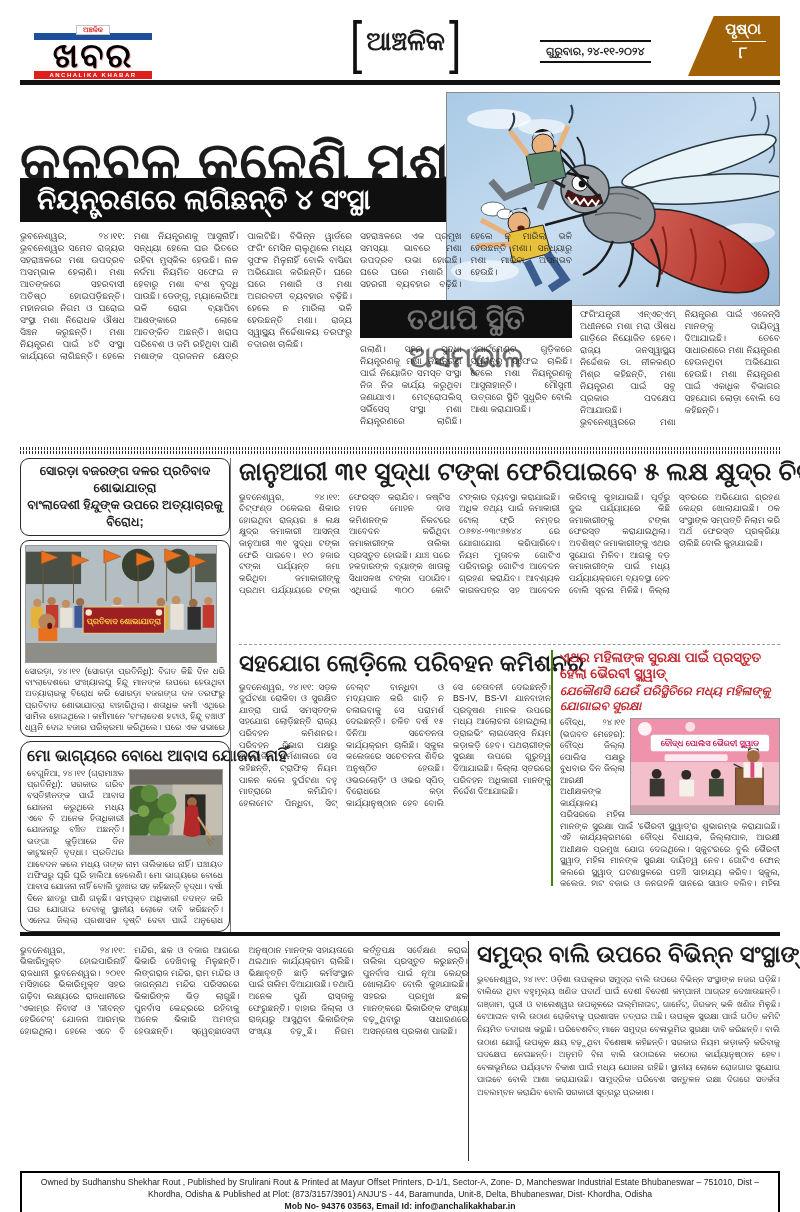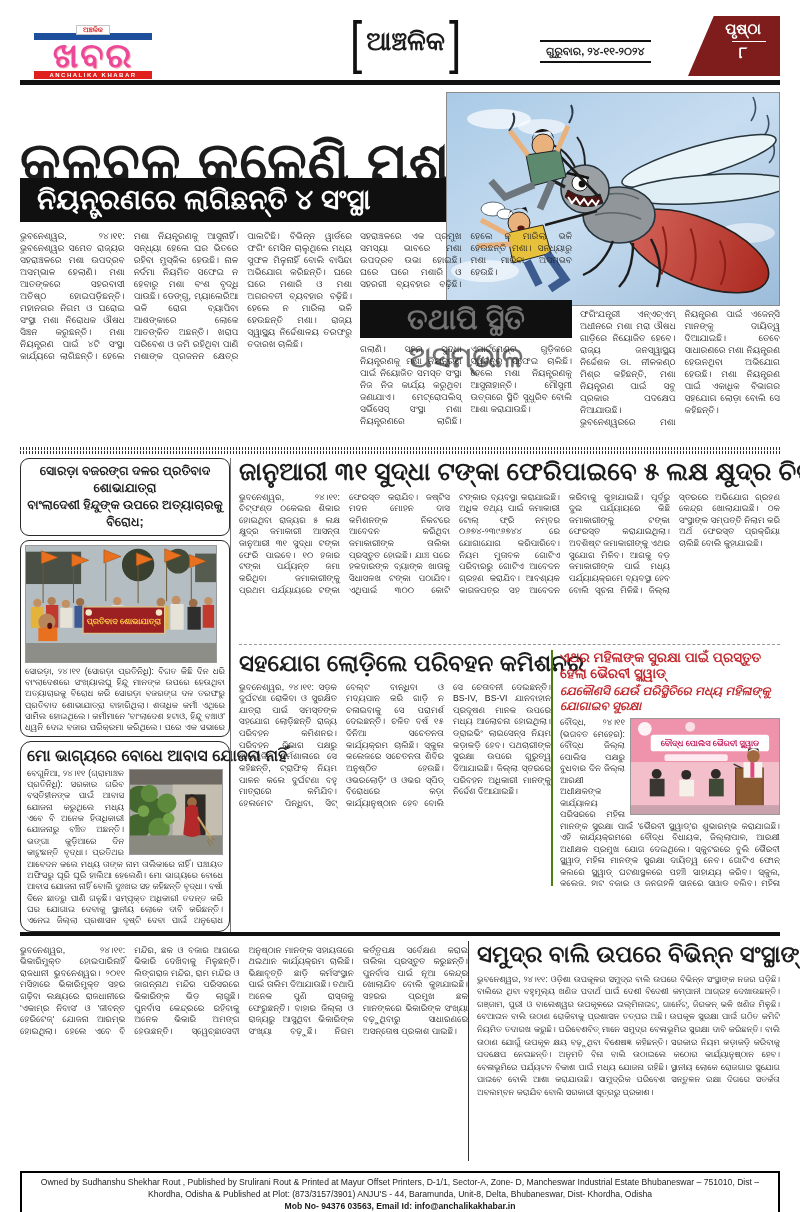--- a/index.html
+++ b/index.html
@@ -3,27 +3,27 @@
 <meta charset="utf-8">
 <style>
   html,body{margin:0;padding:0;background:#fff;}
   body{width:800px;height:1212px;font-family:"Liberation Sans",sans-serif;color:#1c1c1c;overflow:hidden;}
   .page{position:relative;width:760px;margin:0 auto;padding-top:16px;}
   
   .hdr{position:relative;height:64px;}
   .masthead{position:absolute;left:14px;top:2px;width:118px;text-align:center;}
   .m-small{display:inline-block;background:#fff;border:1px solid #c5c5c5;color:#d32424;font-size:7px;font-weight:bold;padding:0 6px;position:relative;z-index:2;}
   .m-blue{height:7px;background:#1d4f9c;margin-top:-3px;}
-  .m-logo{color:#ec4899;font-size:34px;font-weight:bold;line-height:.92;letter-spacing:2px;text-shadow:1px 1px 0 #f6b4b2;}
+  .m-logo{color:#000000;font-size:34px;font-weight:bold;line-height:.92;letter-spacing:2px;text-shadow:1px 1px 0 #f6b4b2;}
   .m-red{background:#e0201d;color:#fff;font-size:6px;font-weight:bold;letter-spacing:1.5px;padding:1px 0;}
   .edition{position:absolute;left:330px;top:8px;display:flex;align-items:center;}
   .brk{font-size:44px;font-weight:300;line-height:.8;transform:scaleY(1.3);color:#111;}
   .ed-txt{font-size:26px;font-weight:bold;margin:0 4px;}
   .dateline{position:absolute;left:520px;top:24px;border-top:2px solid #111;border-bottom:2px solid #111;font-size:11px;font-weight:bold;padding:3px 6px;}
-  .pbadge{position:absolute;right:0;top:0;width:92px;height:60px;background:#7f1d1d;clip-path:polygon(28% 0,100% 0,100% 100%,0 100%);color:#fff;text-align:center;padding-top:4px;box-sizing:border-box;}
+  .pbadge{position:absolute;right:0;top:0;width:92px;height:60px;background:#a16207;clip-path:polygon(28% 0,100% 0,100% 100%,0 100%);color:#fff;text-align:center;padding-top:4px;box-sizing:border-box;}
   .pbadge .pl{font-size:15px;font-weight:bold;margin-left:18px;}
   .pbadge .pdiv{width:34px;border-top:1.5px solid #fff;margin:3px auto 2px 44px;}
   .pbadge .pn{font-size:16px;font-weight:bold;margin-left:18px;}
   .rule{height:5px;background:#111;}
   .rule4{height:4px;background:#111;}
   
   .lead{position:relative;height:354px;margin-top:5px;}
   .lead-h1{position:absolute;top:-6px;left:0;width:445px;font-size:55px;font-weight:bold;line-height:1.5;letter-spacing:1px;white-space:nowrap;}
   .lead-h2{position:absolute;top:88px;left:0;width:420px;height:44px;background:#101010;color:#fff;font-size:28px;font-weight:bold;line-height:44px;padding-left:17px;}
   .cartoon{position:absolute;top:2px;right:0;width:332px;height:212px;border:1px solid #8a8a8a;background:#bcd6ec;}

